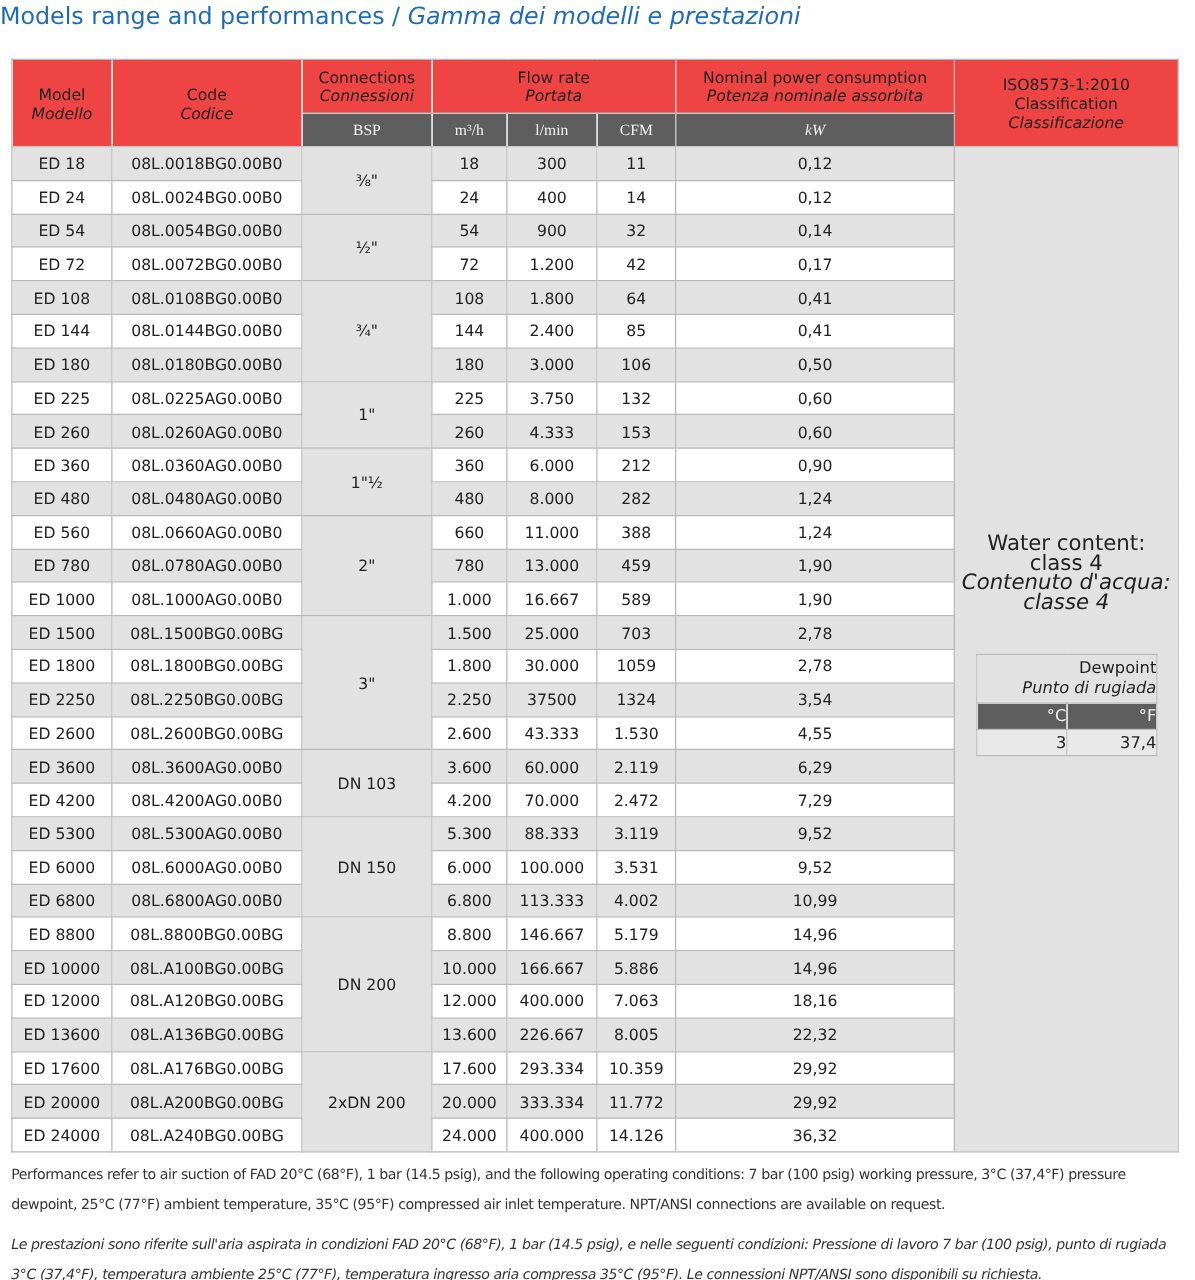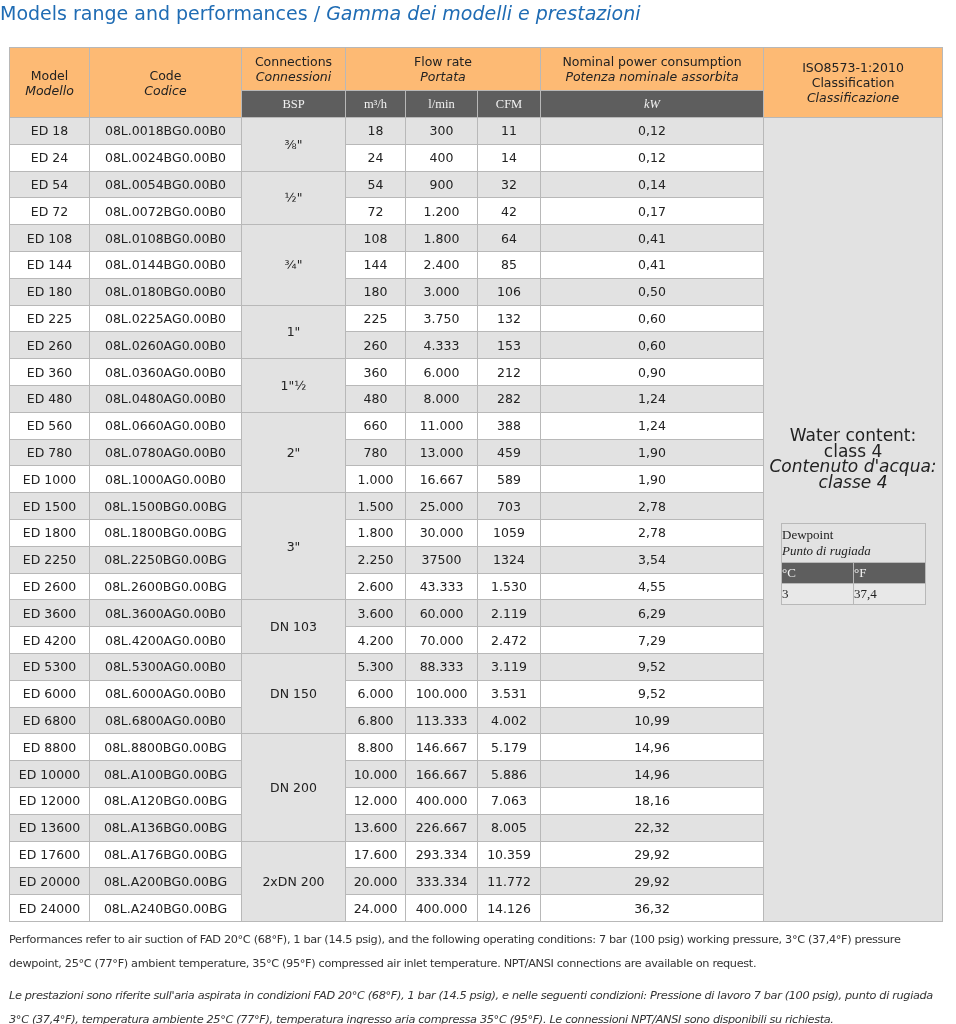--- a/index.html
+++ b/index.html
@@ -7,34 +7,34 @@
          font-family: "DejaVu Sans", "Liberation Sans", sans-serif; color: #222; }
   .title { position: absolute; top: 0; left: 0; width: 956px; text-align: left;
            font-size: 19px; line-height: 26px; color: #1f6cb4; font-weight: normal; }
   .title i { font-style: italic; }
 
   table.main { position: absolute; left: 9px; top: 47px; border-collapse: collapse;
                table-layout: fixed; width: 933px; }
   table.main td, table.main th { border: 1px solid #b8b8b8; padding: 0; text-align: center;
                font-size: 12.5px; vertical-align: middle; overflow: hidden; white-space: nowrap; }
   table.main th { font-weight: normal; font-size: 12.5px; line-height: 15px; }
-  .hdr-top th { height: 42px; background: #fdba74; }
+  .hdr-top th { height: 42px; background: #ef4444; }
   .hdr-sub th.dark { background: #5e5e5e; color: #f2f2f2; height: 26px; font-family: Liberation Serif, serif; }
   .it { font-style: italic; margin-top: 36px; }
   tr.row td { height: 25.8px; }
   tr.g td { background: #e2e2e2; }
   tr.w td { background: #ffffff; }
   td.conn { background: #e2e2e2 !important; }
   td.iso { background: #e2e2e2 !important; vertical-align: top; position: relative; }
   .iso-panel { position: absolute; left: 0; top: 0; width: 100%; height: 100%; }
   .water { position: absolute; left: 0; width: 100%; top: 310px; text-align: center;
            font-size: 17px; line-height: 15.5px; white-space: normal; }
   table.dew { position: absolute; left: 17px; top: 405px; width: 145px; border-collapse: collapse;
               table-layout: fixed; background: #fff; }
-  table.dew td { border: 1px solid #b8b8b8; font-size: 13px; text-align: left; height: 20px; font-family: Liberation Serif, serif; }
+  table.dew td { border: 1px solid #b8b8b8; font-size: 13px; text-align: right; height: 20px; }
   table.dew td.dew-title { line-height: 16px; height: 38px; white-space: normal; }
   table.dew td.dark { background: #5e5e5e; color: #f2f2f2; }
   table.dew td.val { background: #e8e8e8; }
 
   .notes { position: absolute; left: 9px; top: 928px; width: 940px; font-size: 11.3px;
            line-height: 24px; color: #333; letter-spacing: -0.35px; }
   .notes p { margin: 0 0 8px 0; }
   .notes p.it { font-style: italic; }
 </style>
 </head>

